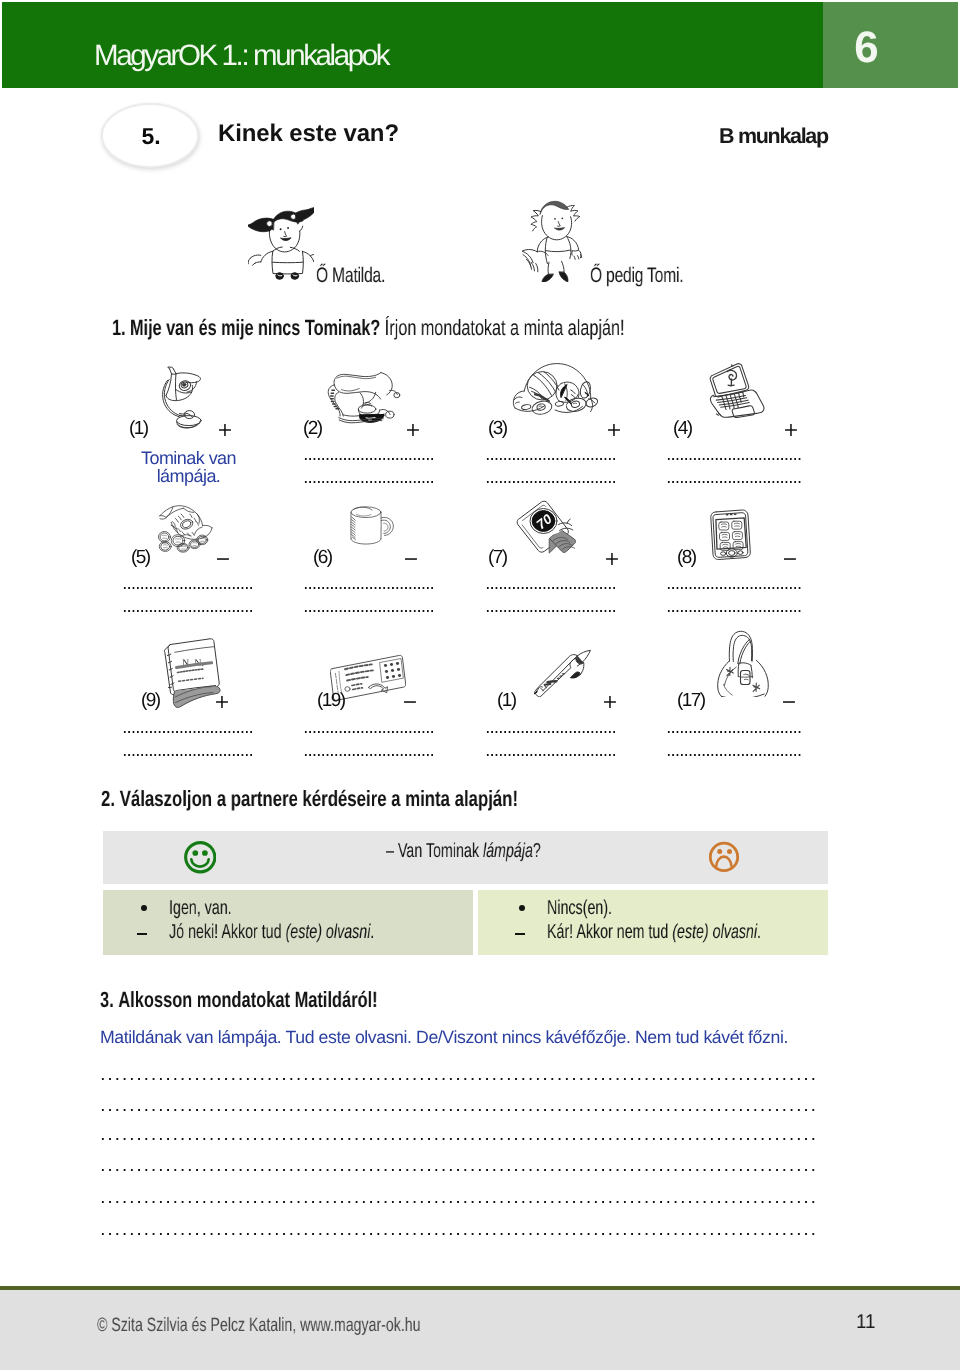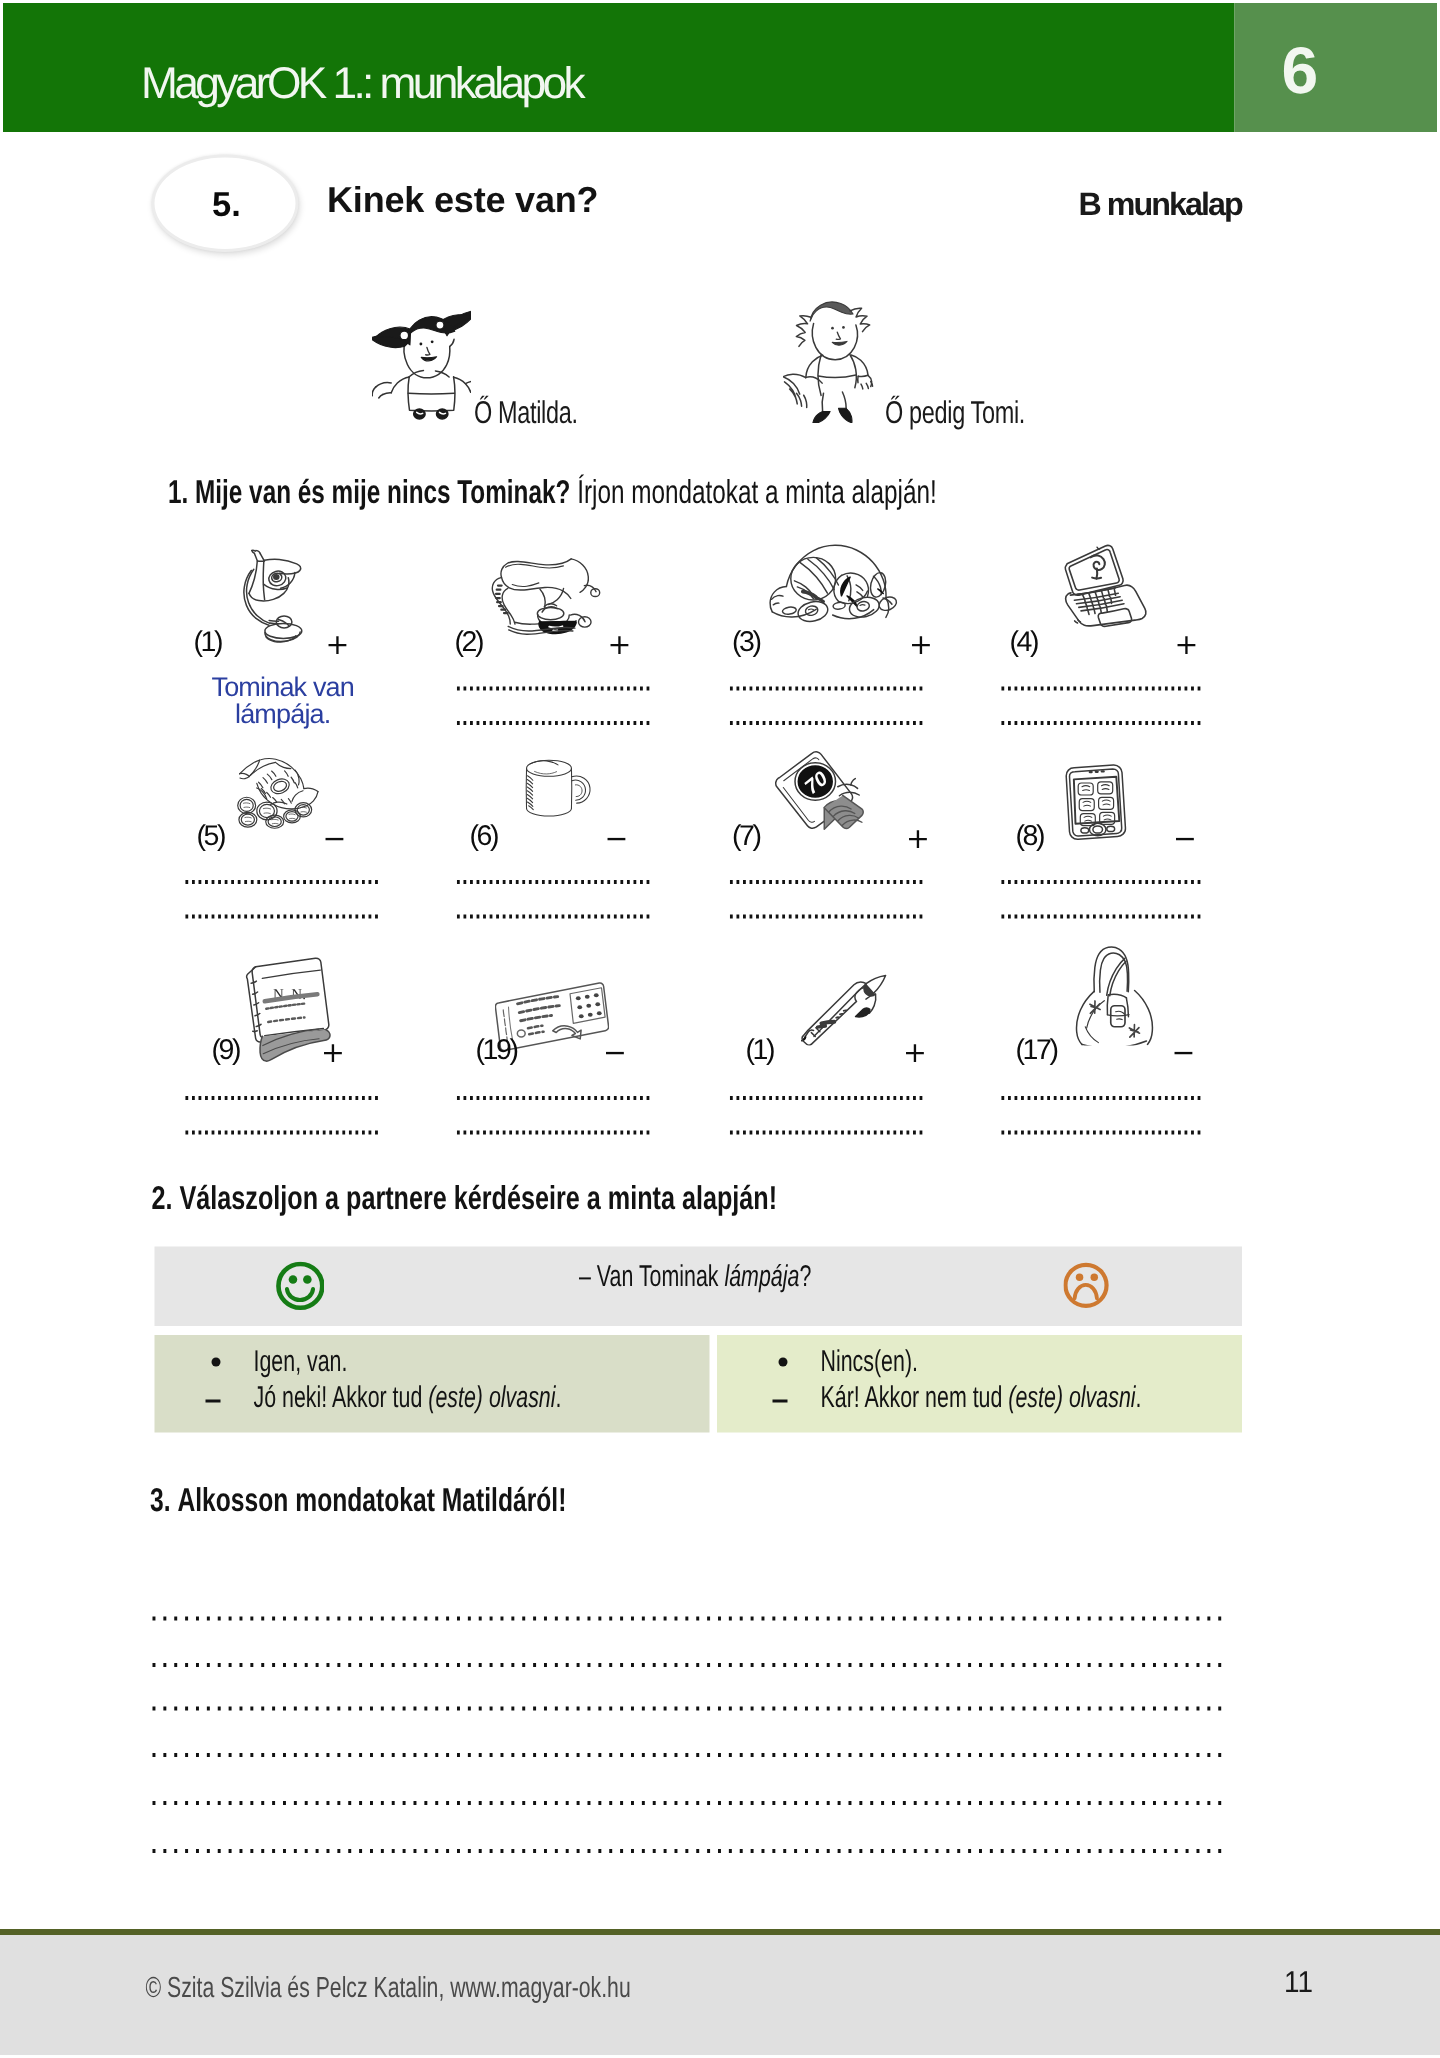--- a/index.html
+++ b/index.html
@@ -512,20 +512,21 @@
   <div class="brow" style="left:169px;top:898px;">Igen, van.</div>
   <div class="bdash" style="left:136.7px;top:932.8px;"></div>
   <div class="brow" style="left:169px;top:922px;"><span>Jó neki! Akkor tud </span><i>(este) olvasni</i><span>.</span></div>
 
   <div class="bdot" style="left:518.5px;top:904.9px;"></div>
   <div class="brow" style="left:547px;top:898px;">Nincs(en).</div>
   <div class="bdash" style="left:514.5px;top:932.8px;"></div>
   <div class="brow" style="left:547px;top:922px;"><span>Kár! Akkor nem tud </span><i>(este) olvasni</i><span>.</span></div>
 
   <div class="ex-head" style="left:100px;top:989px;transform:scaleX(.747);"><b>3.</b> <b>Alkosson mondatokat Matildáról!</b></div>
+  <div class="s3-sample" style="left:100px;top:1028px;">Matildának van lámpája. Tud este olvasni. De/Viszont nincs kávéfőzője. Nem tud kávét főzni.</div>
   <div class="wline" style="top:1077px;"></div>
   <div class="wline" style="top:1108px;"></div>
   <div class="wline" style="top:1137px;"></div>
   <div class="wline" style="top:1168px;"></div>
   <div class="wline" style="top:1200px;"></div>
   <div class="wline" style="top:1232px;"></div>
 
   <div class="foot-rule"></div>
   <div class="foot-bg"></div>
   <div class="foot-txt">© Szita Szilvia és Pelcz Katalin, www.magyar-ok.hu</div>

